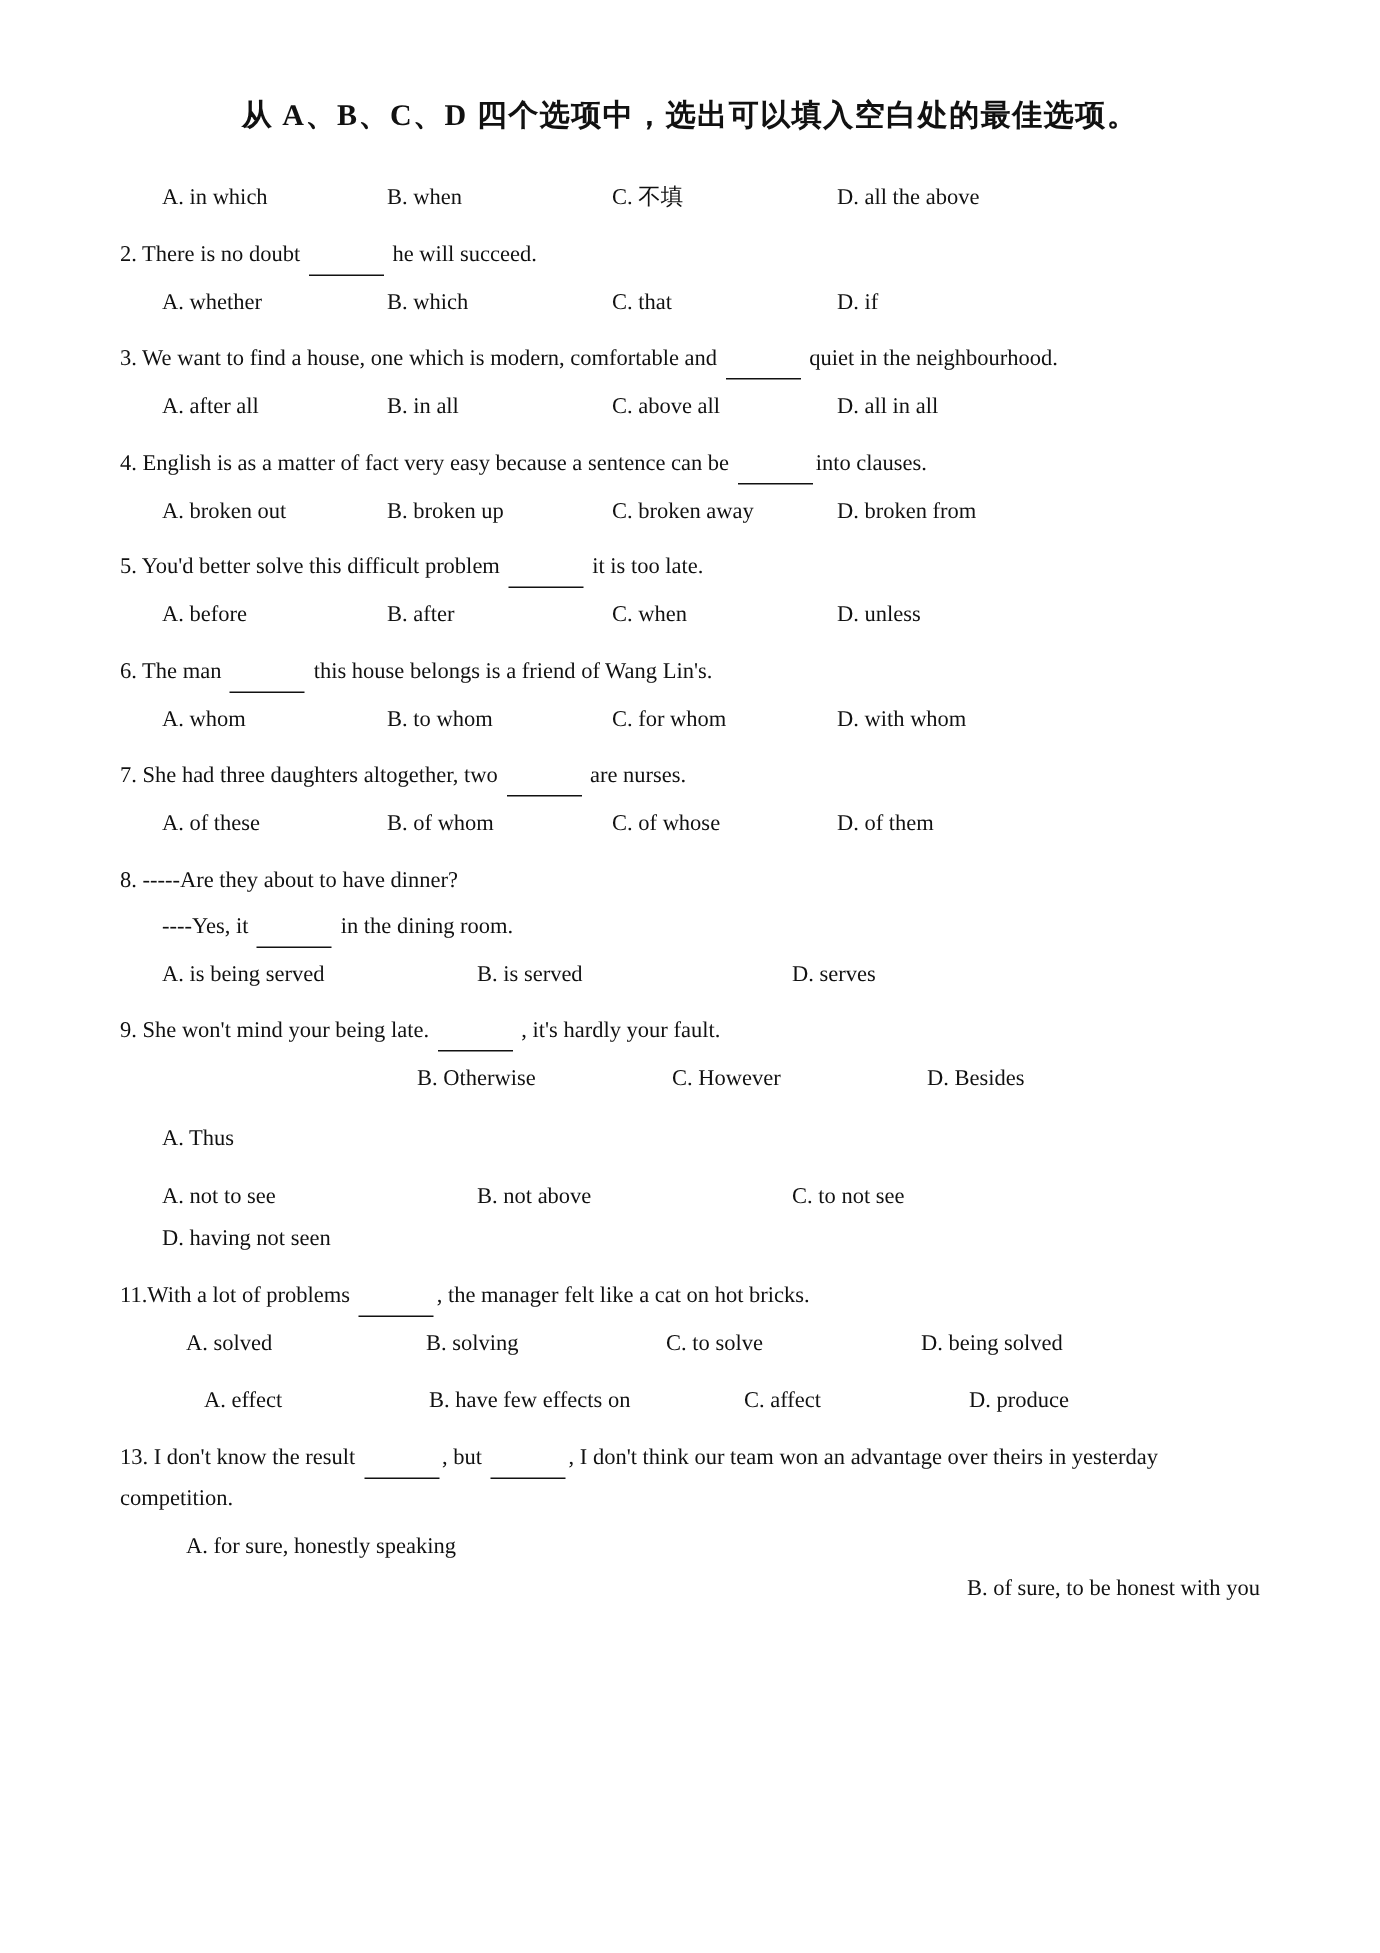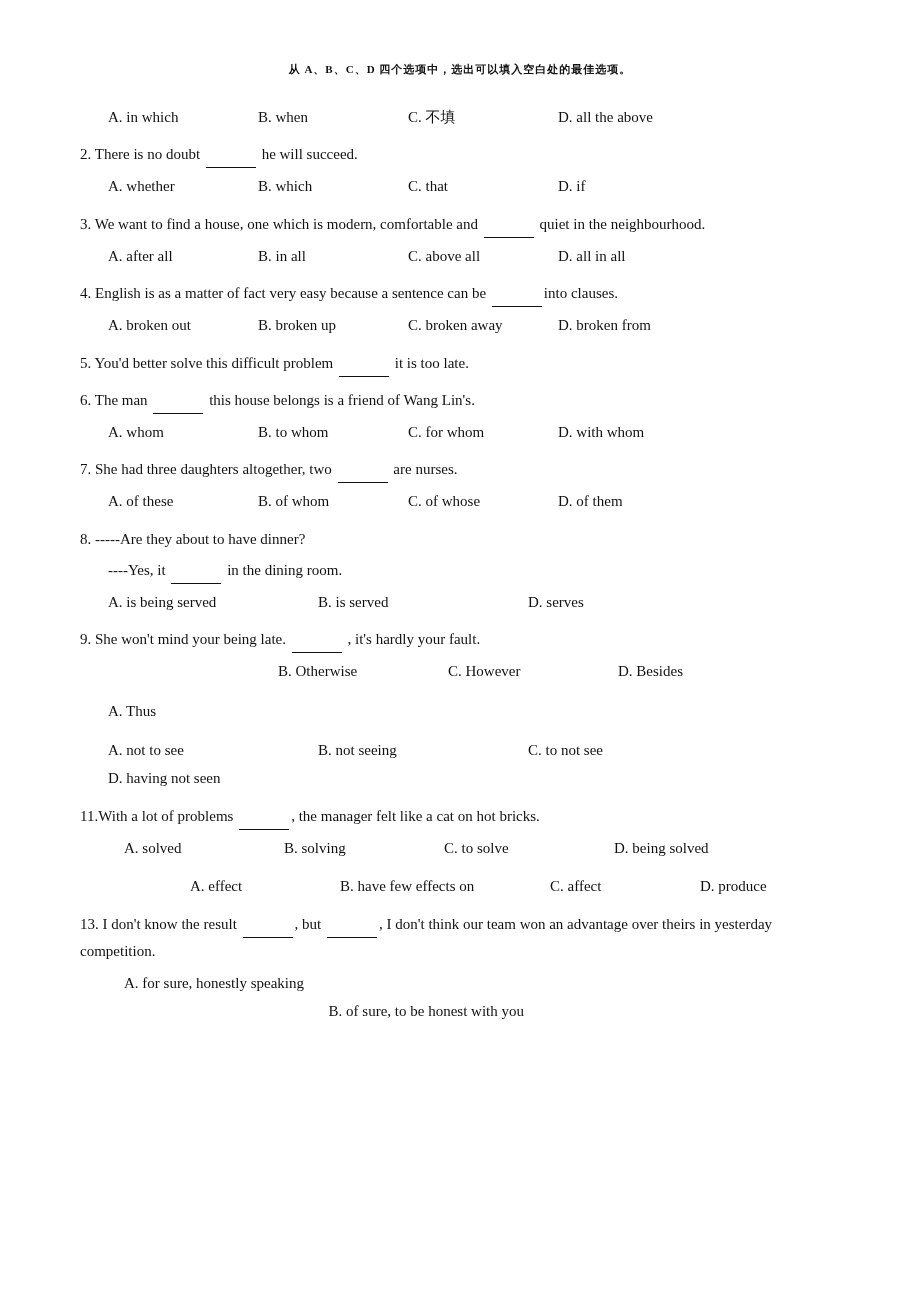--- a/index.html
+++ b/index.html
@@ -7,21 +7,21 @@
       background: #fff;
       font-family: "SimSun", "宋体", serif;
       font-size: 15px;
       color: #111;
       width: 920px;
       min-height: 1302px;
       padding: 60px 80px 60px 80px;
       line-height: 1.7;
     }
     .title {
-      font-size: 11px;
+      font-size: 20px;
       font-weight: bold;
       text-align: center;
       margin-bottom: 24px;
       letter-spacing: 1px;
     }
     .question-block {
       margin-bottom: 10px;
     }
     .question-text {
       text-indent: 0;
@@ -93,20 +93,26 @@
   <div class="options-row">
     <span class="option">A. broken out</span>
     <span class="option">B. broken up</span>
     <span class="option">C. broken away</span>
     <span class="option">D. broken from</span>
   </div>
 </div>
 
 <div class="question-block">
   <div class="question-text">5. You'd better solve this difficult problem <span class="blank"></span> it is too late.</div>
+  <div class="options-row">
+    <span class="option">A. before</span>
+    <span class="option">B. after</span>
+    <span class="option">C. when</span>
+    <span class="option">D. unless</span>
+  </div>
 </div>
 
 <div class="question-block">
   <div class="question-text">6. The man <span class="blank"></span> this house belongs is a friend of Wang Lin's.</div>
   <div class="options-row">
     <span class="option">A. whom</span>
     <span class="option">B. to whom</span>
     <span class="option">C. for whom</span>
     <span class="option">D. with whom</span>
   </div>
@@ -138,44 +144,44 @@
     <span class="option" style="min-width:160px;margin-top:40px;">A. Thus</span>
     <span class="option" style="min-width:160px;">B. Otherwise</span>
     <span class="option" style="min-width:160px;">C. However</span>
     <span class="option">D. Besides</span>
   </div>
 </div>
 
 <div class="question-block">
   <div class="options-row">
     <span class="option option-wide">A. not to see</span>
-    <span class="option option-wide">B. not seeing</span>
+    <span class="option option-wide">B. not above</span>
     <span class="option option-wide">C. to not see</span>
     <span class="option option-wide">D. having not seen</span>
   </div>
 </div>
 
 <div class="question-block">
   <div class="question-text">11.With a lot of problems <span class="blank"></span>, the manager felt like a cat on hot bricks.</div>
   <div class="options-row" style="margin-left:44px;">
     <span class="option" style="min-width:150px;">A. solved</span>
     <span class="option" style="min-width:150px;">B. solving</span>
     <span class="option" style="min-width:160px;">C. to solve</span>
     <span class="option">D. being solved</span>
   </div>
 </div>
 
 <div class="question-block">
-  <div class="options-row" style="margin-left:56px;justify-content:flex-end;">
+  <div class="options-row" style="margin-left:56px;">
     <span class="option" style="min-width:140px;">A. effect</span>
     <span class="option" style="min-width:200px;">B. have few effects on</span>
     <span class="option" style="min-width:140px;">C. affect</span>
     <span class="option">D. produce</span>
   </div>
 </div>
 
 <div class="question-block">
   <div class="question-text">13. I don't know the result <span class="blank"></span>, but <span class="blank"></span>, I don't think our team won an advantage over theirs in yesterday competition.</div>
-  <div class="options-row" style="margin-left:44px; ">
+  <div class="options-row" style="margin-left:44px; flex-direction: column;">
     <span class="option" style="min-width:400px;">A. for sure, honestly speaking</span>
     <span class="option" style="min-width:400px;text-align:right;">B. of sure, to be honest with you</span>
   </div>
 </div>
 
 </body></html>

